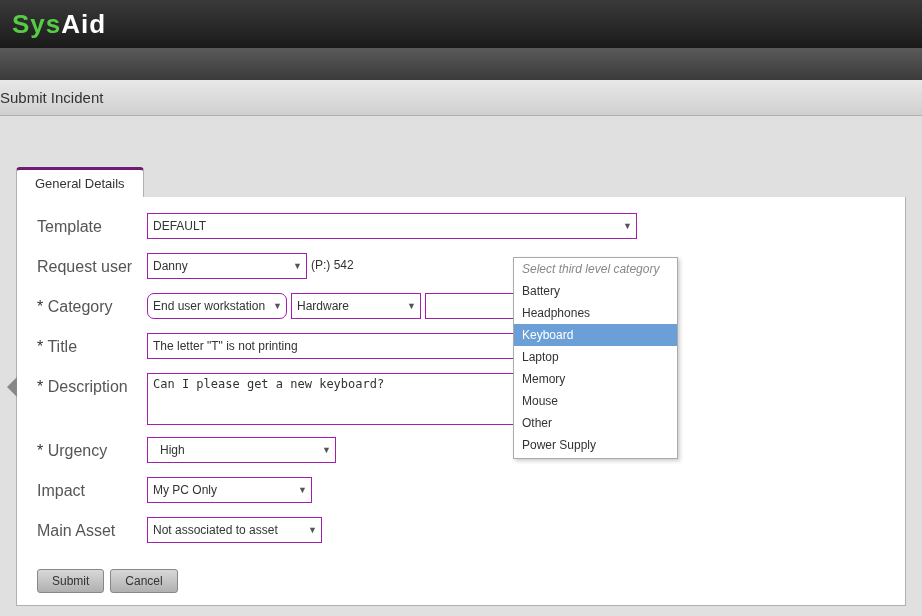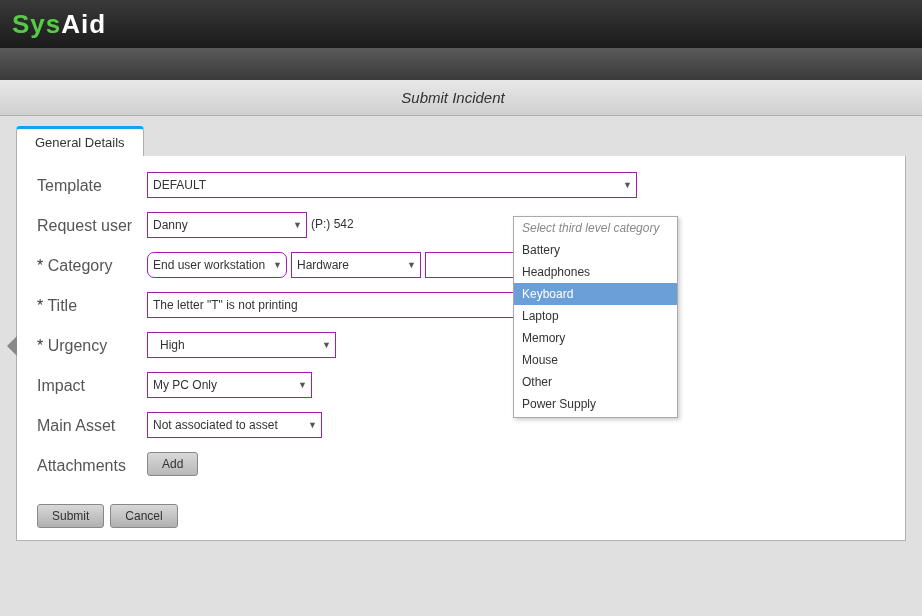--- a/index.html
+++ b/index.html
@@ -35,24 +35,23 @@
       background: linear-gradient(to bottom, #5a5a5a, #3a3a3a);
       height: 32px;
     }
 
     
     .title-bar {
       background: linear-gradient(to bottom, #e8e8e8, #d0d0d0);
       height: 36px;
       display: flex;
       align-items: center;
-      justify-content: center;
+      justify-content: flex-start;
       padding-right: 16px;
       border-bottom: 1px solid #b0b0b0;
-      font-style: italic;
     }
     .title-bar-text {
       font-size: 15px;
       color: #333;
       font-weight: normal;
     }
 
     
     .main-content {
       background: #e0e0e0;
@@ -72,21 +71,22 @@
       border-bottom: none;
       padding: 6px 18px;
       font-size: 13px;
       color: #333;
       cursor: pointer;
       border-radius: 4px 4px 0 0;
       position: relative;
     }
     .tab.active {
       background: #ffffff;
-      border-top: 3px solid #0ea5e9;
+      border-top: 3px solid #701a75;
+      margin-top: 41px;
     }
 
     
     .form-panel {
       background: #ffffff;
       border: 1px solid #b0b0b0;
       border-top: none;
       padding: 16px 20px 12px 20px;
       position: relative;
     }
@@ -370,20 +370,26 @@
       </div>
     </div>
 
     <div class="form-row">
       <div class="form-label required">Title</div>
       <div class="form-controls">
         <input type="text" class="title-input" value="The letter &quot;T&quot; is not printing" style="">
       </div>
     </div>
 
+    <div class="form-row">
+      <div class="form-label required">Description</div>
+      <div class="form-controls">
+        <textarea class="desc-textarea" style="">Can I please get a new keyboard?</textarea>
+      </div>
+    </div>
 
     <div class="form-row">
       <div class="form-label required">Urgency</div>
       <div class="form-controls">
         <div class="select-wrapper">
           <select class="select-urgency">
             <option>Low</option>
             <option>Medium</option>
             <option selected="">High</option>
             <option>Critical</option>
@@ -409,26 +415,20 @@
       <div class="form-label">Main Asset</div>
       <div class="form-controls">
         <div class="asset-select-wrapper">
           <select class="select-asset" style="width:175px;">
             <option selected="">Not associated to asset</option>
           </select>
         </div>
       </div>
     </div>
 
-    <div class="form-row attachments-row">
-      <div class="form-label">Attachments</div>
-      <div class="form-controls">
-        <button class="btn btn-add">Add</button>
-      </div>
-    </div>
 
     <div class="bottom-buttons">
       <button class="btn btn-submit">Submit</button>
       <button class="btn btn-cancel">Cancel</button>
     </div>
 
     <div class="dropdown-overlay" style="left: 496px; top: 60px;">
       <ul class="dropdown-list">
         <li class="placeholder">Select third level category</li>
         <li>Battery</li>

